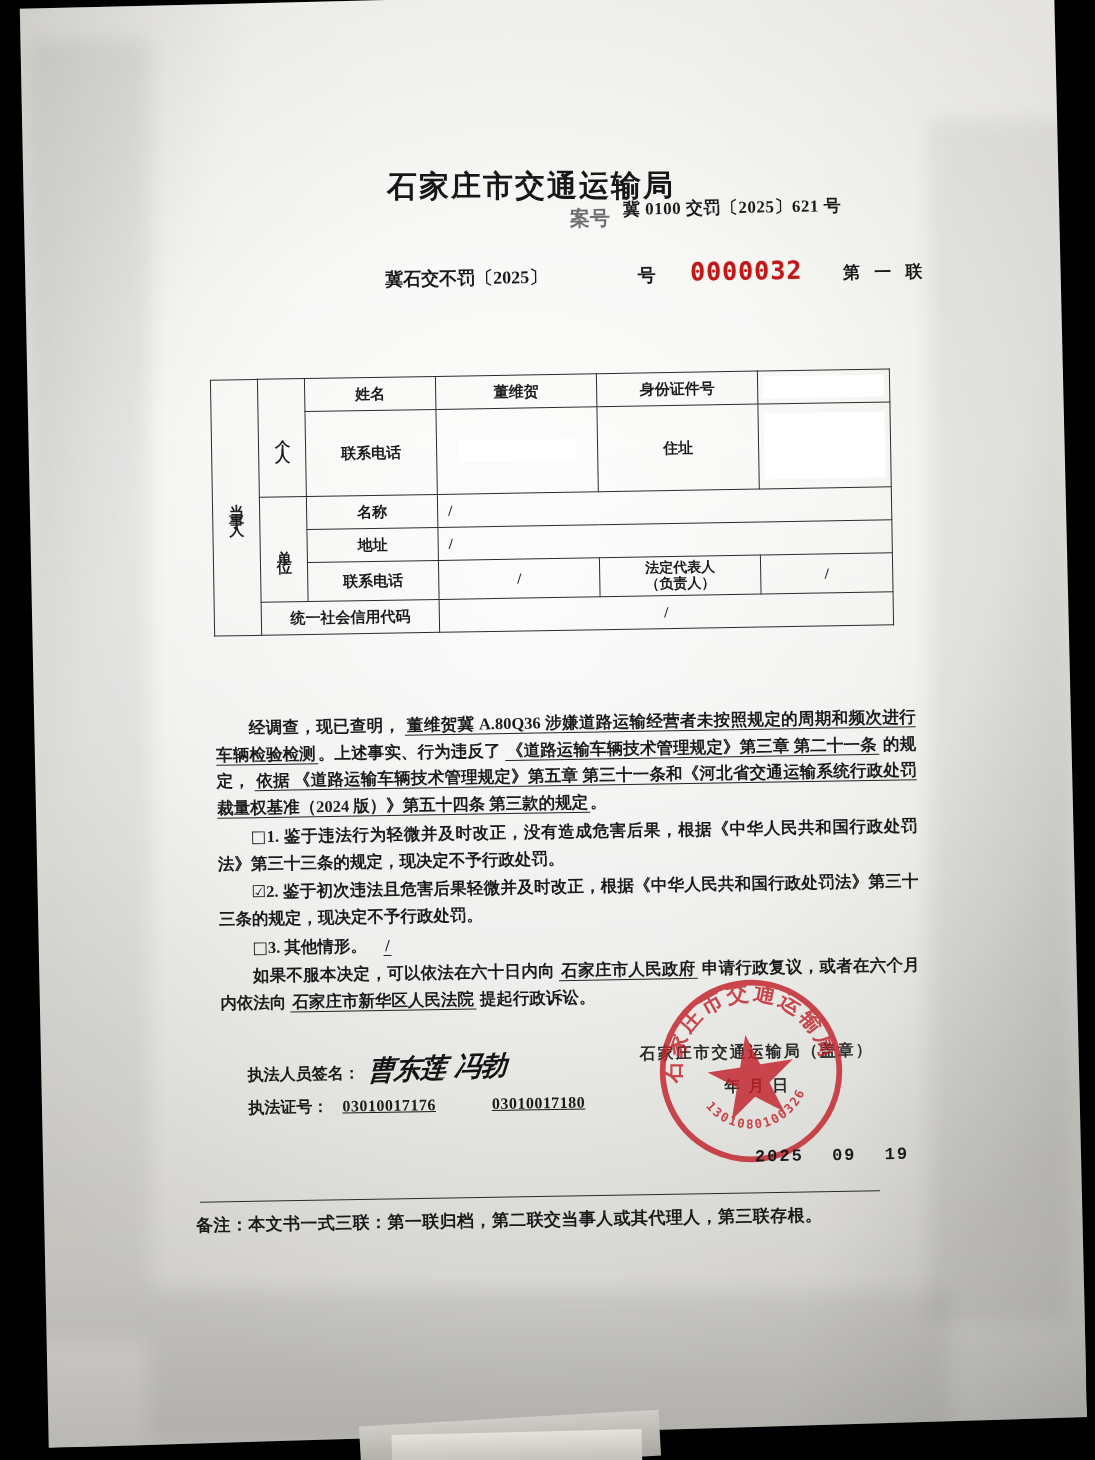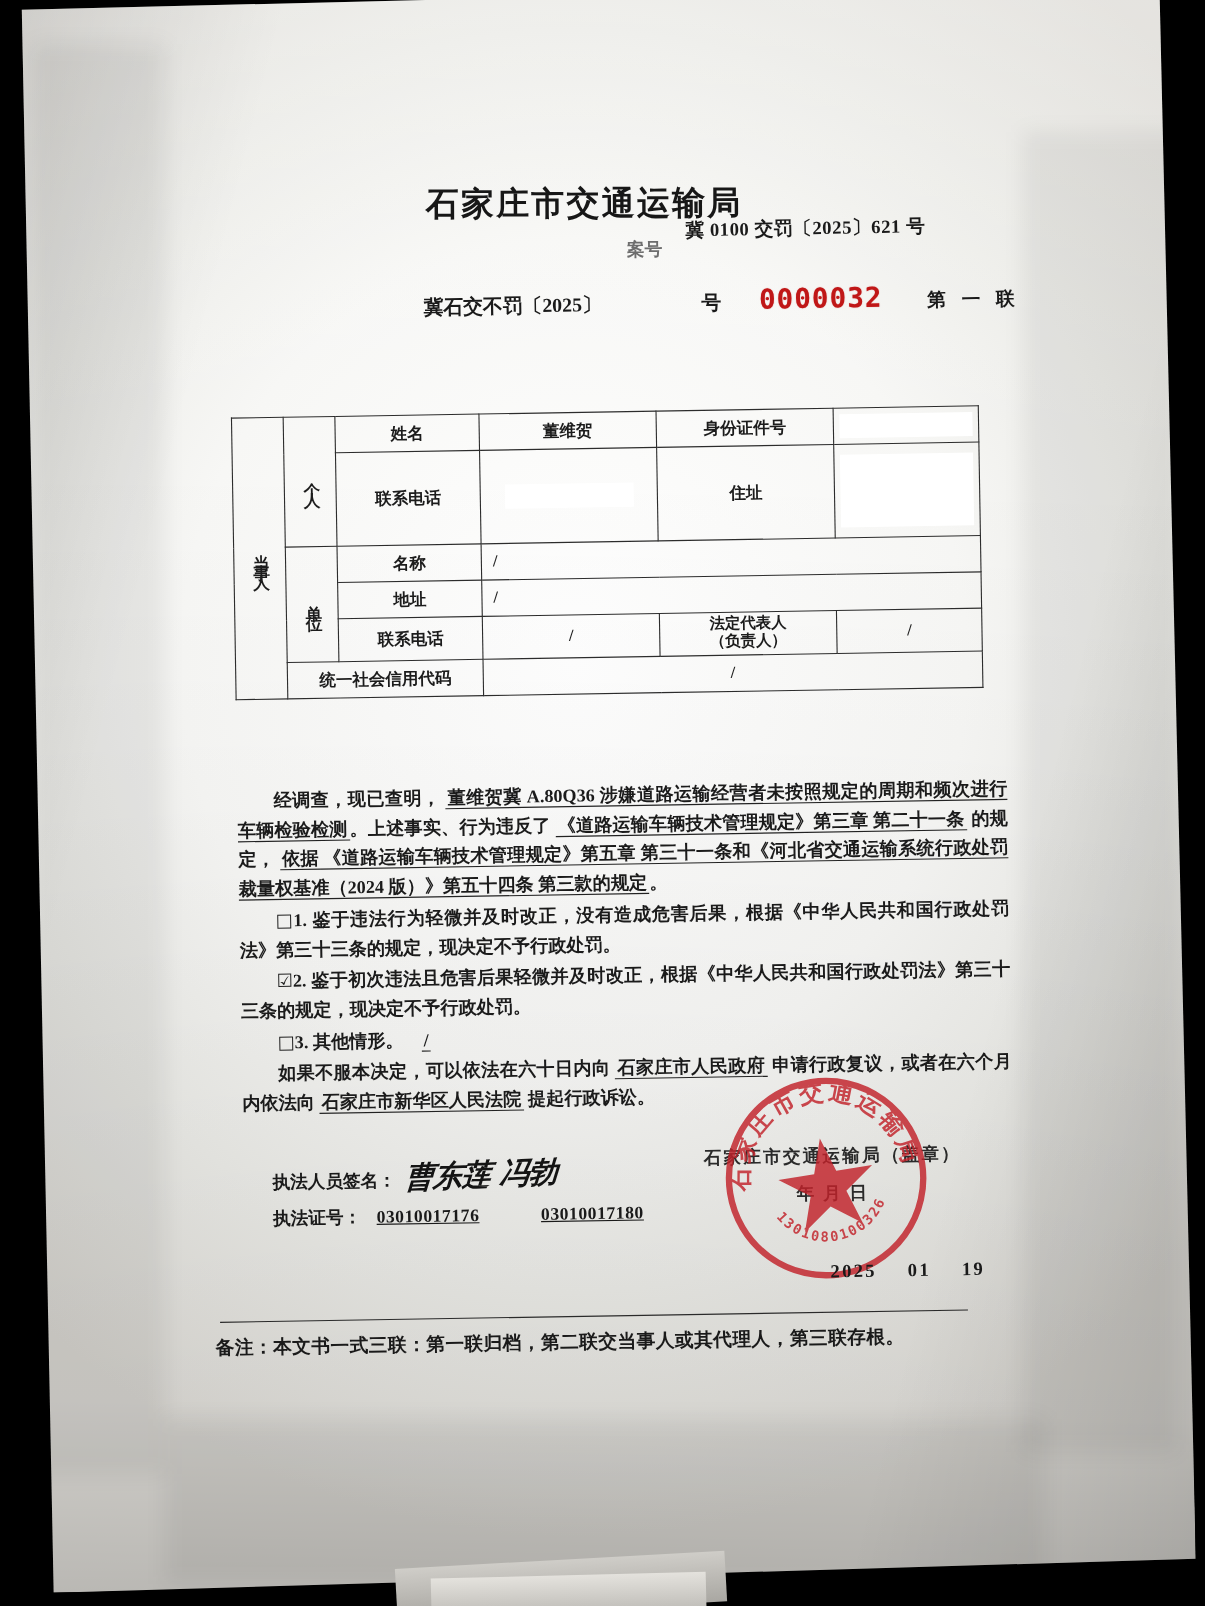--- a/index.html
+++ b/index.html
@@ -89,25 +89,24 @@
     position: absolute;
     left: 623px; top: 196px;
     font-size: 17px;
     font-weight: bold;
     letter-spacing: 0.5px;
     transform: rotate(-1deg);
   }
   .danghao {
     position: absolute;
     left: 570px; top: 205px;
-    font-size: 16px;
+    font-size: 20px;
     font-weight: bold;
     color: #6e6e6e;
     transform: rotate(-1deg);
-    margin-top: 12px;
   }
 
   .row-no {
     position: absolute;
     left: 385px; top: 258px;
     width: 560px;
     transform: rotate(-0.9deg);
     font-size: 18px;
     font-weight: bold;
     white-space: nowrap;
@@ -216,21 +215,21 @@
   .cert2 { text-decoration: underline; margin-left: 52px; letter-spacing: 0.5px;}
 
   .date-line {
     position: absolute;
     left: 755px; top: 1145px;
     transform: rotate(-0.95deg);
     font-size: 17px;
     font-weight: bold;
     letter-spacing: 2px;
   }
-  .date-line span { margin-right: 22px; }
+  .date-line span { margin-right: 22px; font-family: Liberation Mono, monospace; }
 
   .org-date {
     position: absolute;
     left: 640px; top: 1035px;
     transform: rotate(-0.95deg);
     font-size: 16px;
     font-weight: bold;
     color: #2a2a2a;
     letter-spacing: 2px;
     line-height: 2.1;
@@ -404,20 +403,20 @@
     </div>
     <div class="sig-line">
       <span>执法证号：</span>
       <span class="cert">03010017176</span>
       <span class="cert2">03010017180</span>
     </div>
   </div>
 
   <div class="date-line">
     <span>2025</span>
-    <span>01</span>
+    <span>09</span>
     <span>19</span>
   </div>
 
   <div class="hr-foot"></div>
   <div class="note">备注：本文书一式三联：第一联归档，第二联交当事人或其代理人，第三联存根。</div>
 
 </div>
 
 </body></html>

